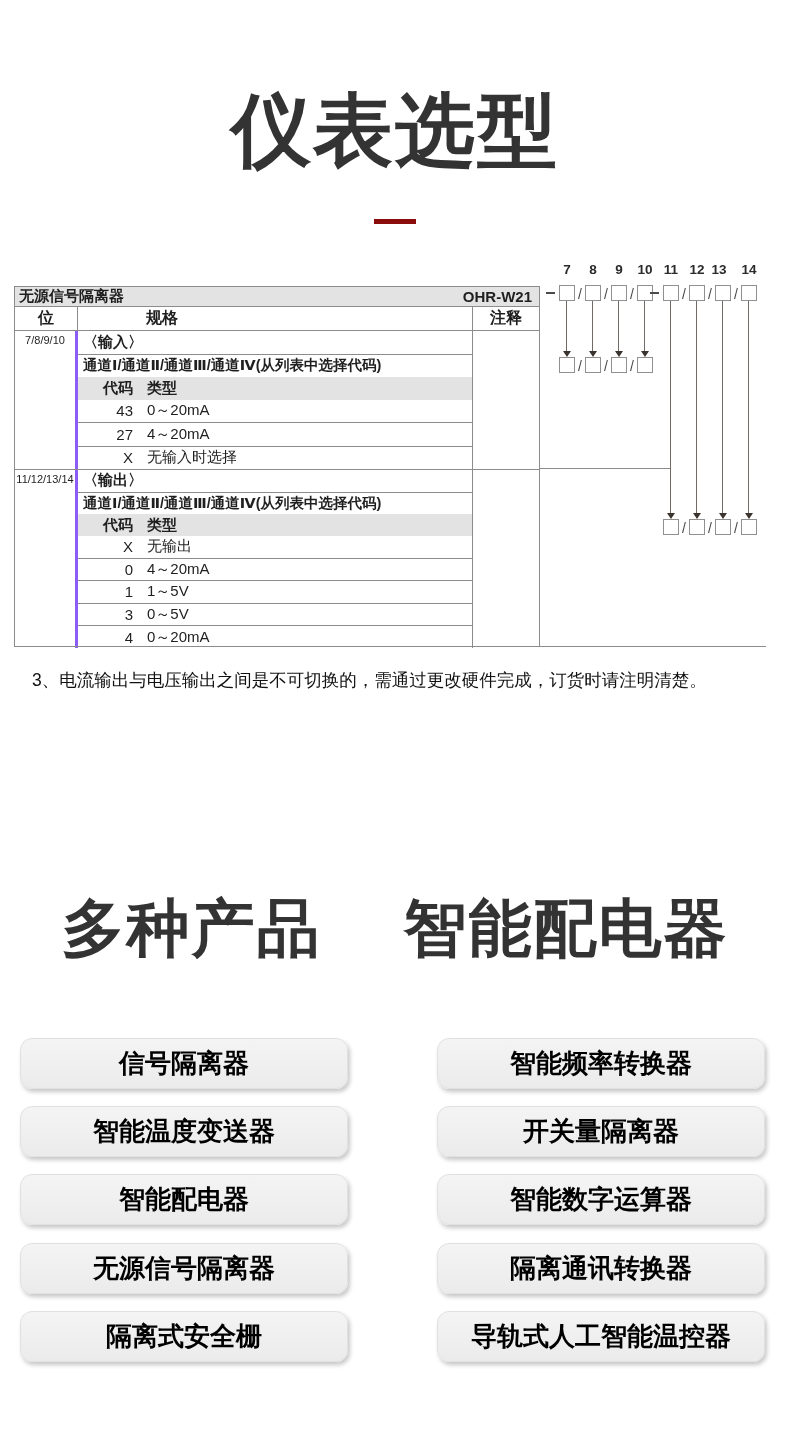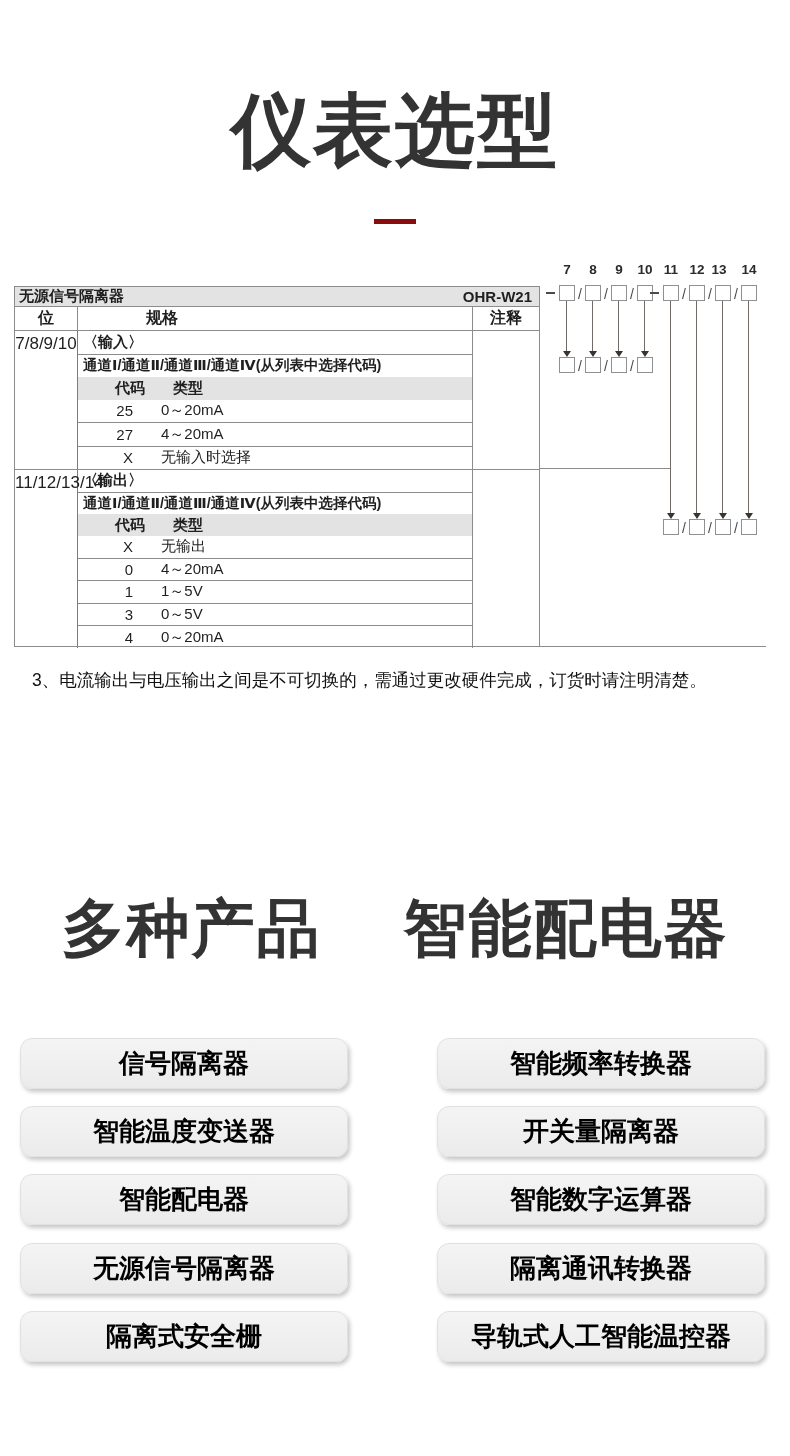--- a/index.html
+++ b/index.html
@@ -35,32 +35,32 @@
     height:24px;border-bottom:1px solid #8c8c8c;box-sizing:border-box;display:flex;
     font-weight:700;font-size:16px;align-items:center;
   }
   .h-pos{width:63px;text-align:center;border-right:1px solid #8c8c8c;box-sizing:border-box;height:100%;display:flex;align-items:center;justify-content:center;}
   .h-spec{width:395px;padding-left:68px;border-right:1px solid #8c8c8c;box-sizing:border-box;height:100%;display:flex;align-items:center;}
   .h-note{flex:1;text-align:center;height:100%;display:flex;align-items:center;justify-content:center;}
   .t-section{display:flex;box-sizing:border-box;}
   .t-section.sec2{border-top:1px solid #8c8c8c;}
   .sec1{height:138px;}
   .sec2{height:179px;}
-  .s-pos{width:63px;border-right:1px solid #8b5cf6;box-sizing:border-box;
-         font-size:17px;font-weight:500;text-align:center;padding-top:3px;}
+  .s-pos{width:63px;border-right:3px solid #8b5cf6;box-sizing:border-box;
+         font-size:11px;font-weight:500;text-align:center;padding-top:3px;}
   .s-spec{width:395px;border-right:1px solid #8c8c8c;box-sizing:border-box;display:flex;flex-direction:column;}
   .s-note{flex:1;}
   .spec-row{flex:1;display:flex;align-items:center;box-sizing:border-box;}
   .spec-row.lined{border-bottom:1px solid #8c8c8c;}
   .spec-row.grayband{background:#e3e3e3;font-weight:700;}
   .grp-label{font-weight:700;padding-left:5px;}
   .chan{font-weight:600;padding-left:5px;font-size:14.5px;letter-spacing:0;}
   .code-cell{width:55px;text-align:right;font-weight:500;}
-  .grayband .code-cell{font-weight:700;padding-left:12px;}
-  .type-cell{margin-left:28px;font-weight:500;}
+  .grayband .code-cell{font-weight:700;}
+  .type-cell{margin-left:14px;font-weight:500;}
   .grayband .type-cell{font-weight:700;}
   
   .diagram{position:absolute;left:546px;top:262px;width:220px;height:292px;}
   .dg-num{position:absolute;top:0;width:20px;text-align:center;font-size:13.5px;font-weight:600;color:#2b2b2b;}
   .dg-box{position:absolute;width:16px;height:16px;border:1px solid #909090;background:#fff;box-sizing:border-box;}
   .dg-slash{position:absolute;width:8px;text-align:center;font-size:14px;color:#4a4a4a;}
   .dg-dash{position:absolute;width:9px;height:2px;background:#4a4a4a;}
   .dg-vline{position:absolute;width:1px;background:#6f6a66;}
   .dg-arrow{position:absolute;width:0;height:0;border-left:4px solid transparent;border-right:4px solid transparent;border-top:6px solid #3a332e;}
   .leader-line{position:absolute;left:540px;top:468px;width:131px;height:1px;background:#8c8c8c;}
@@ -104,21 +104,21 @@
           <span class="grp-label">〈输入〉</span>
         </div>
       <div class="spec-row">
           <span class="chan">通道Ⅰ/通道Ⅱ/通道Ⅲ/通道Ⅳ(从列表中选择代码)</span>
         </div>
       <div class="spec-row grayband">
         <span class="code-cell">代码</span>
         <span class="type-cell">类型</span>
       </div>
       <div class="spec-row lined">
-        <span class="code-cell">25</span>
+        <span class="code-cell">43</span>
         <span class="type-cell">0～20mA</span>
       </div>
       <div class="spec-row lined">
         <span class="code-cell">27</span>
         <span class="type-cell">4～20mA</span>
       </div>
       <div class="spec-row">
         <span class="code-cell">X</span>
         <span class="type-cell">无输入时选择</span>
       </div>

